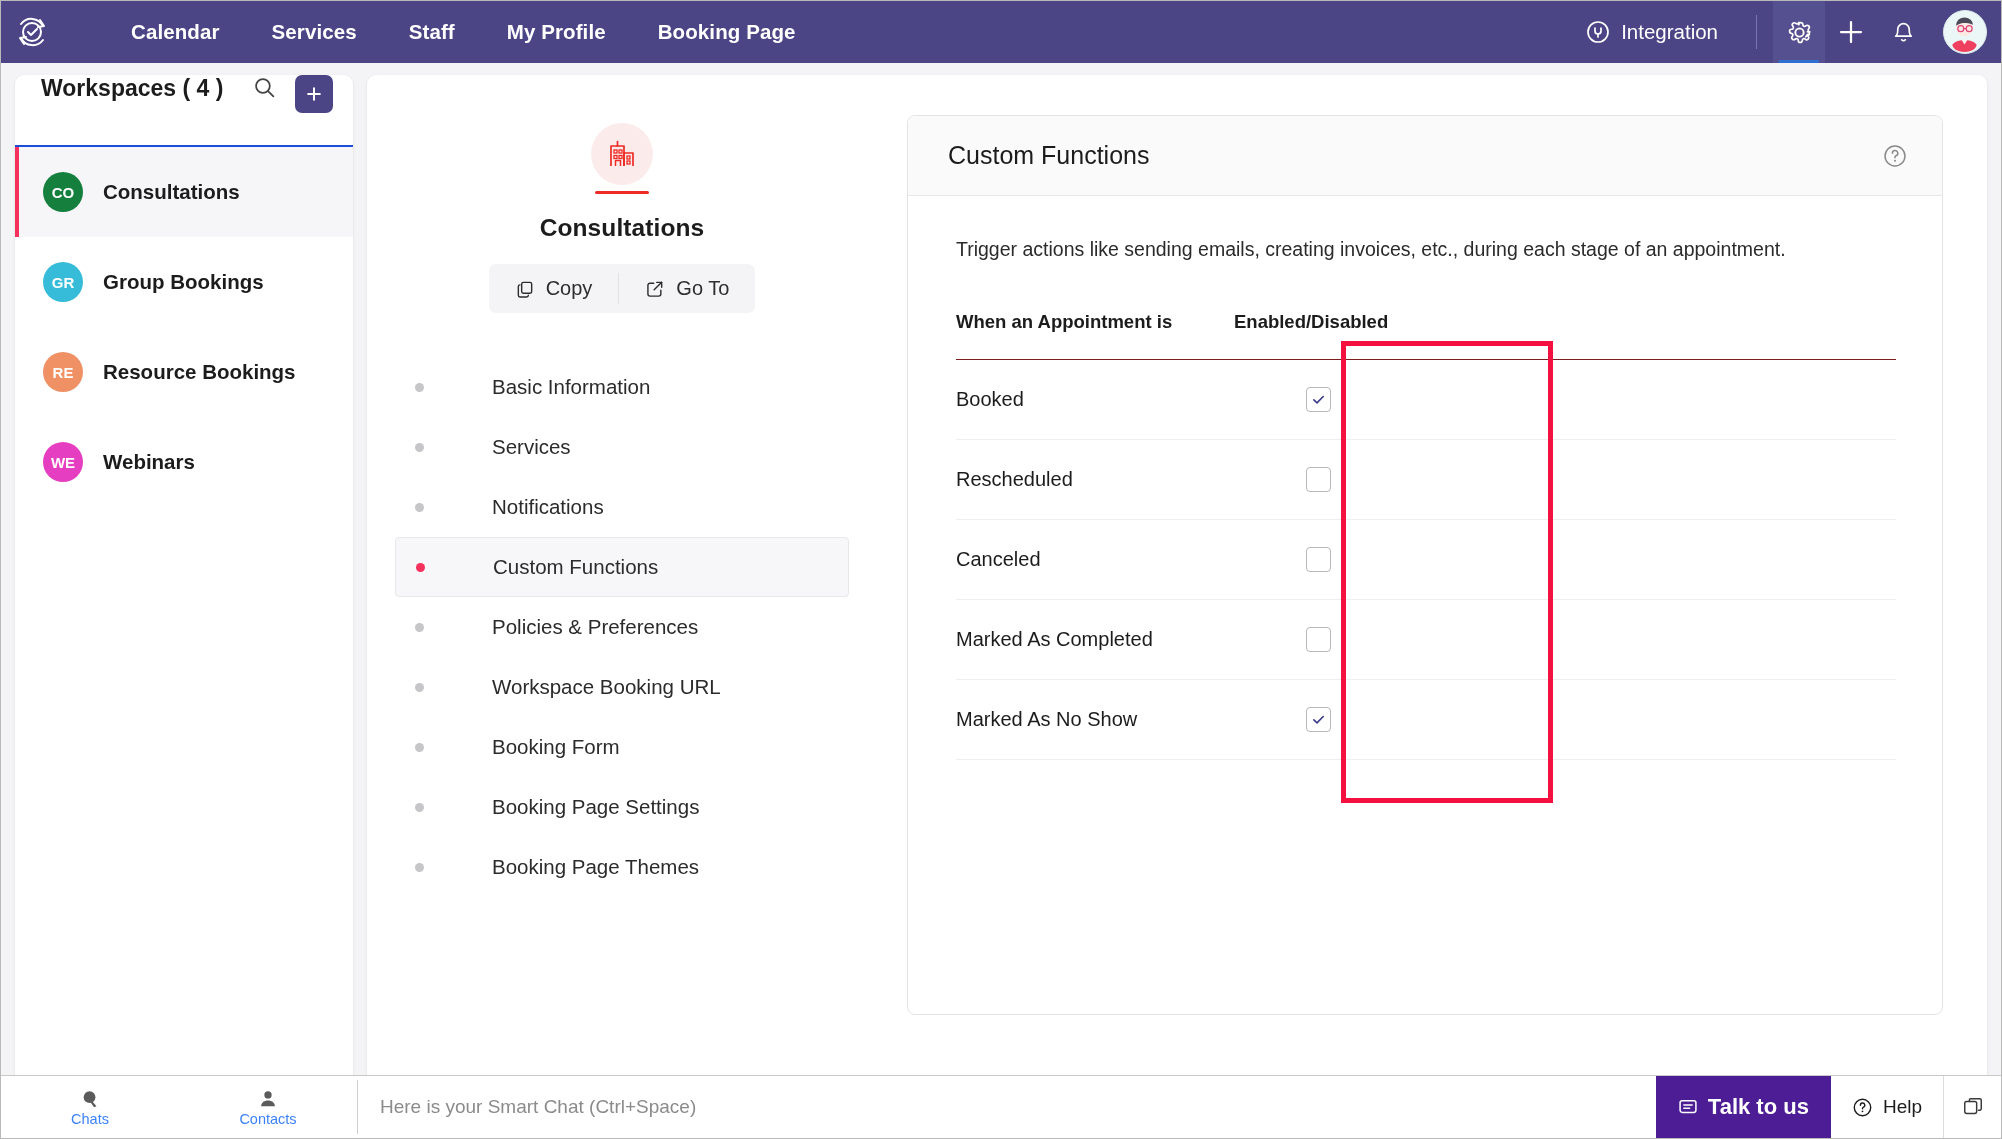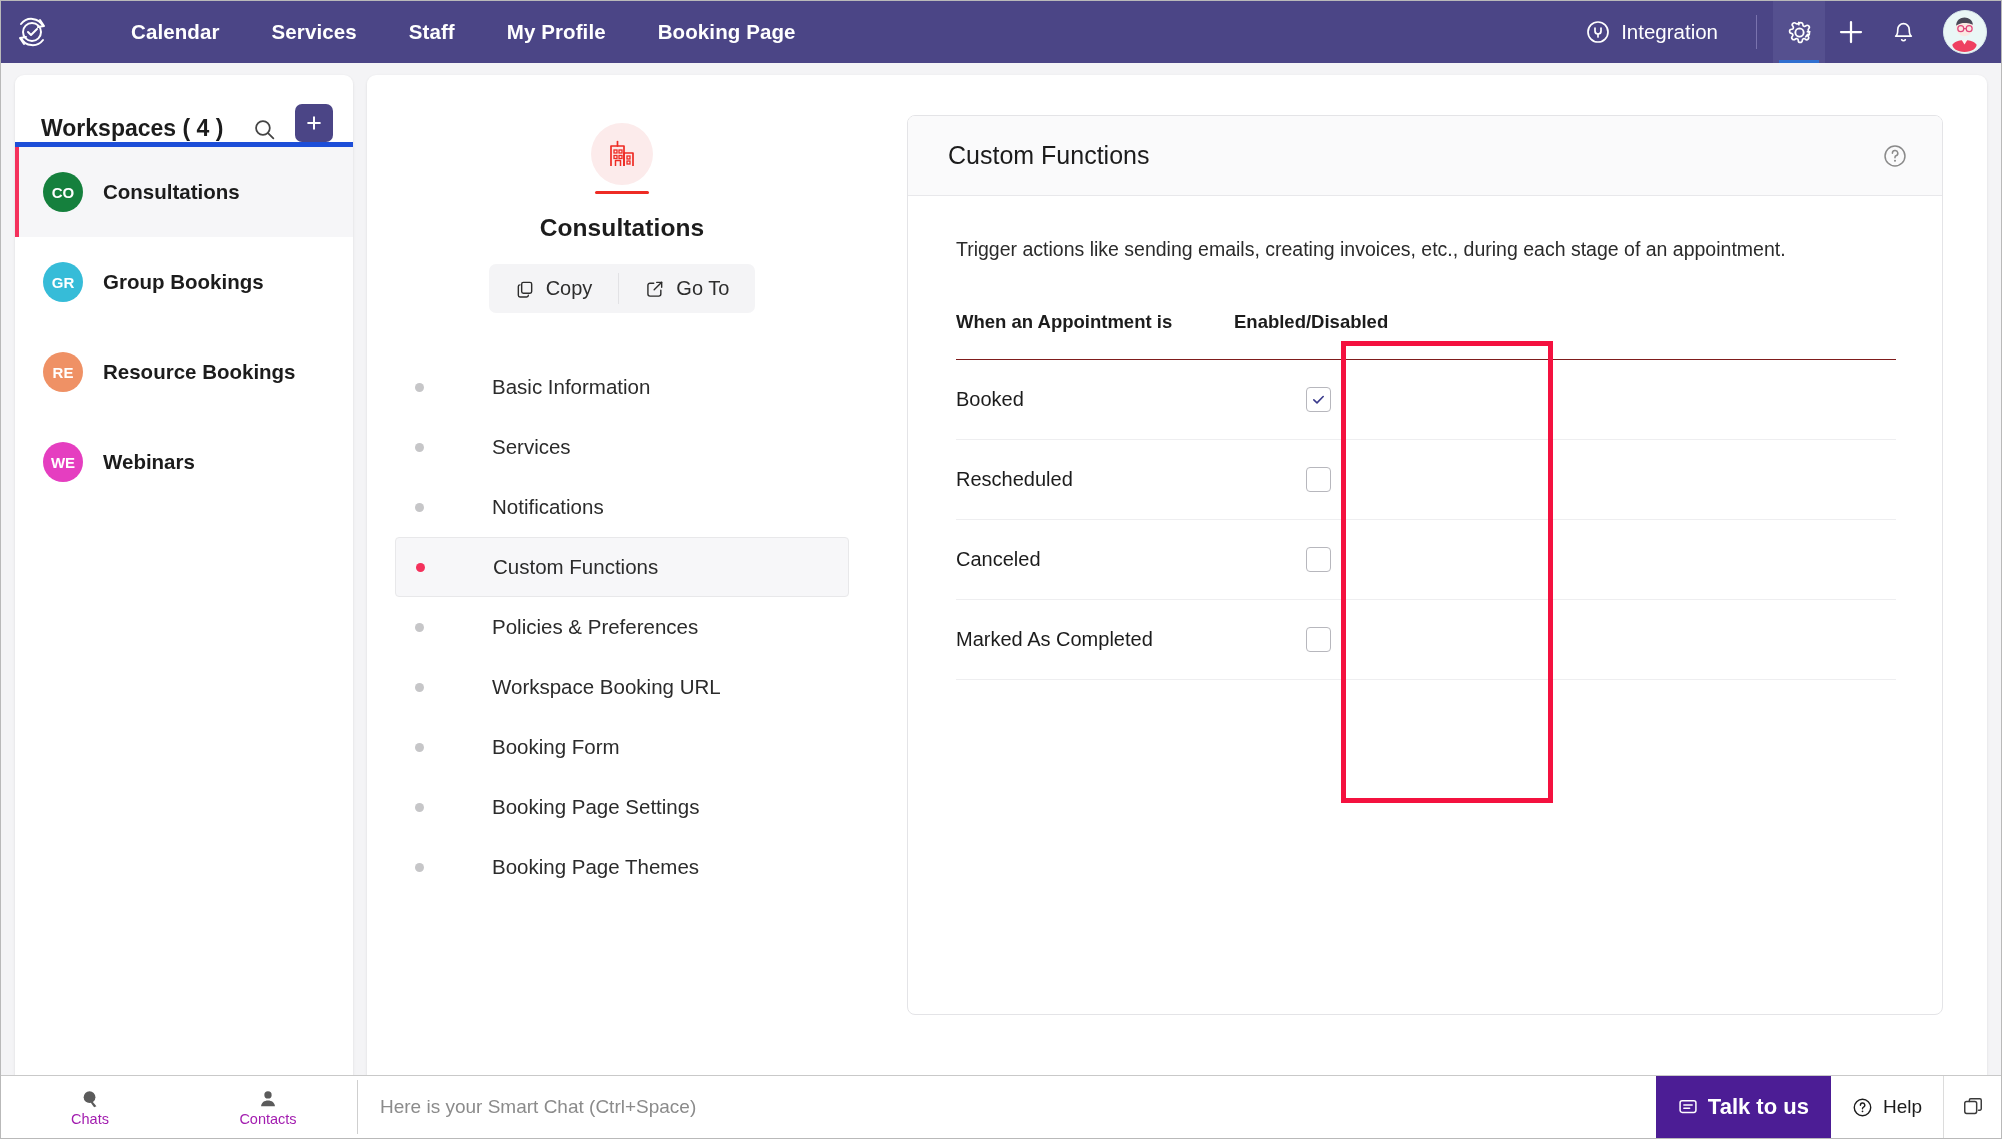--- a/index.html
+++ b/index.html
@@ -84,23 +84,23 @@
     width: 338px; flex: 0 0 338px;
     background: #ffffff;
     border-radius: 9px;
     box-shadow: 0 1px 3px rgba(0,0,0,.10);
     display: flex; flex-direction: column;
     height: 1012px;
     overflow: hidden;
   }
   .ws-header {
     height: 72px; flex: 0 0 72px;
-    display: flex; align-items: flex-end;
+    display: flex; align-items: flex-start;
     padding: 0 20px 0 26px;
-    border-bottom: 5px solid #1d4ed8;
+    border-bottom: 2px solid #1d4ed8;
   }
   .ws-title { font-size: 23px; font-weight: bold; color: #1c1c1c; }
   .ws-search { margin-left: auto; cursor: pointer; display:flex; align-items:center; }
   .ws-add {
     width: 38px; height: 38px; border-radius: 7px;
     background: #4b4586; color: #fff;
     display: flex; align-items: center; justify-content: center;
     margin-left: 18px; cursor: pointer;
   }
   .ws-list { padding-top: 0; }
@@ -239,21 +239,21 @@
   
   .statusbar {
     height: 63px; flex: 0 0 63px;
     background: #ffffff;
     border-top: 1px solid #c9c9c9;
     display: flex; align-items: stretch;
   }
   .sb-tab {
     width: 178px; display: flex; flex-direction: column;
     align-items: center; justify-content: center; gap: 1px;
-    cursor: pointer; color: #a21caf;
+    cursor: pointer; color: #3b82f6;
   }
   .sb-tab span { font-size: 14.5px; }
   .sb-sep { width: 1px; background: #cfcfcf; margin: 4px 0; }
   .sb-chat {
     flex: 1 1 auto; display: flex; align-items: center;
     padding-left: 22px; color: #8b8b8b; font-size: 19px;
     cursor: text;
   }
   .sb-talk {
     background: #4c1d95; color: #fff;
@@ -498,20 +498,31 @@
                 </td>
                 <td></td>
               </tr>
               <tr>
                 <td>Marked As Completed</td>
                 <td class="col-en">
                   <span class="cbox"></span>
                 </td>
                 <td></td>
               </tr>
+              <tr>
+                <td>Marked As No Show</td>
+                <td class="col-en">
+                  <span class="cbox">
+                    <svg width="15" height="15" viewBox="0 0 16 16">
+                      <path d="M3 8.4 L6.4 11.6 L13 4.8" stroke="#3a3a8c" stroke-width="1.7" fill="none" stroke-linecap="round" stroke-linejoin="round"></path>
+                    </svg>
+                  </span>
+                </td>
+                <td></td>
+              </tr>
             </tbody>
               </table>
           </div>
         </div>
       </div>
 
     </div>
   </div>
 
   <div class="annot"></div>

